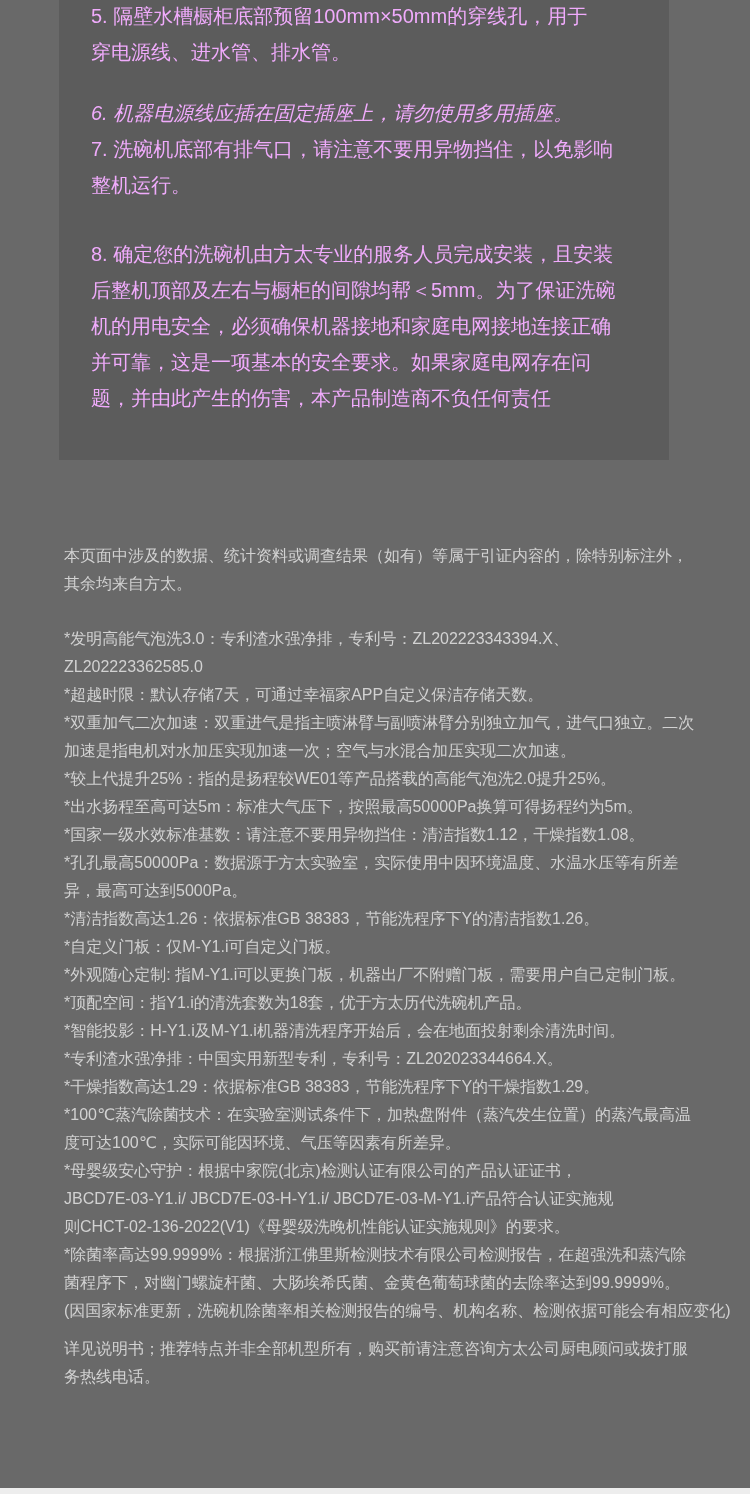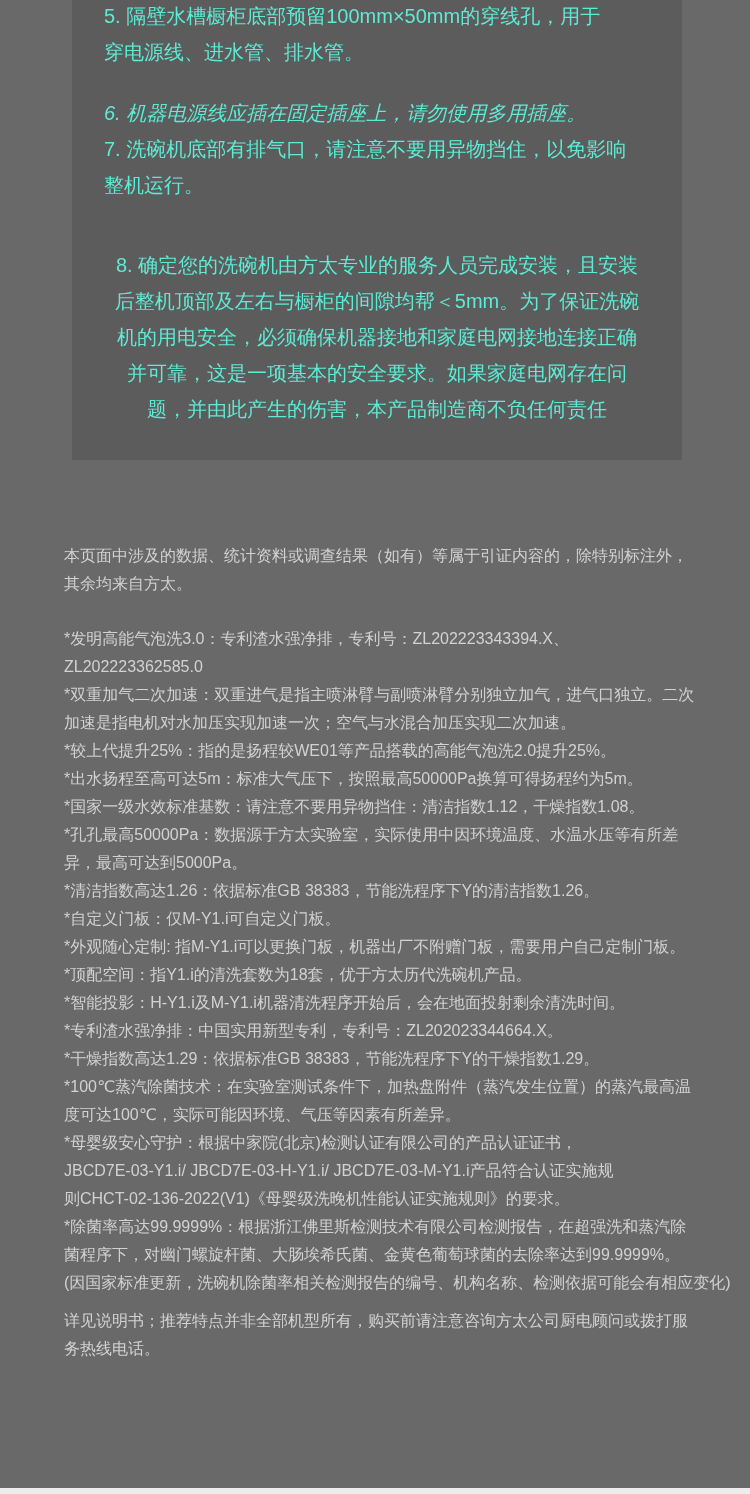--- a/index.html
+++ b/index.html
@@ -12,39 +12,39 @@
     overflow: hidden;
     position: relative;
   }
   .page {
     position: absolute;
     inset: 0;
   }
   
   .install-panel {
     position: absolute;
-    left: 72px;
+    left: 59px;
     top: 0;
     width: 610px;
     height: 460px;
     background: #5c5c5c;
     box-sizing: border-box;
     padding: 0 32px;
-    color: #5eead4;
+    color: #f0abfc;
     font-size: 20px;
     line-height: 36px;
     overflow: hidden;
   }
   .install-panel p {
     margin: 0;
     white-space: pre-line;
   }
   .install-panel p:nth-child(1) { margin-top: -2px; }
   .install-panel p:nth-child(2) { margin-top: 25px; font-style: italic; }
-  .install-panel p:nth-child(4) { margin-top: 44px; text-align: center; }
+  .install-panel p:nth-child(4) { margin-top: 33px; }
 
   
   .disclaimer {
     position: absolute;
     left: 64px;
     top: 542px;
     width: 680px;
     color: #d2d2d2;
     font-size: 16px;
     line-height: 28px;
@@ -84,20 +84,21 @@
 题，并由此产生的伤害，本产品制造商不负任何责任</p>
       </div>
   </section>
 
   <section class="disclaimer">
     <p class="intro">本页面中涉及的数据、统计资料或调查结果（如有）等属于引证内容的，除特别标注外，
 其余均来自方太。</p>
     <div>
         <p>*发明高能气泡洗3.0：专利渣水强净排，专利号：ZL202223343394.X、
 ZL202223362585.0</p>
+        <p>*超越时限：默认存储7天，可通过幸福家APP自定义保洁存储天数。</p>
         <p>*双重加气二次加速：双重进气是指主喷淋臂与副喷淋臂分别独立加气，进气口独立。二次
 加速是指电机对水加压实现加速一次；空气与水混合加压实现二次加速。</p>
         <p>*较上代提升25%：指的是扬程较WE01等产品搭载的高能气泡洗2.0提升25%。</p>
         <p>*出水扬程至高可达5m：标准大气压下，按照最高50000Pa换算可得扬程约为5m。</p>
         <p>*国家一级水效标准基数：请注意不要用异物挡住：清洁指数1.12，干燥指数1.08。</p>
         <p>*孔孔最高50000Pa：数据源于方太实验室，实际使用中因环境温度、水温水压等有所差
 异，最高可达到5000Pa。</p>
         <p>*清洁指数高达1.26：依据标准GB 38383，节能洗程序下Y的清洁指数1.26。</p>
         <p>*自定义门板：仅M-Y1.i可自定义门板。</p>
         <p>*外观随心定制: 指M-Y1.i可以更换门板，机器出厂不附赠门板，需要用户自己定制门板。</p>

